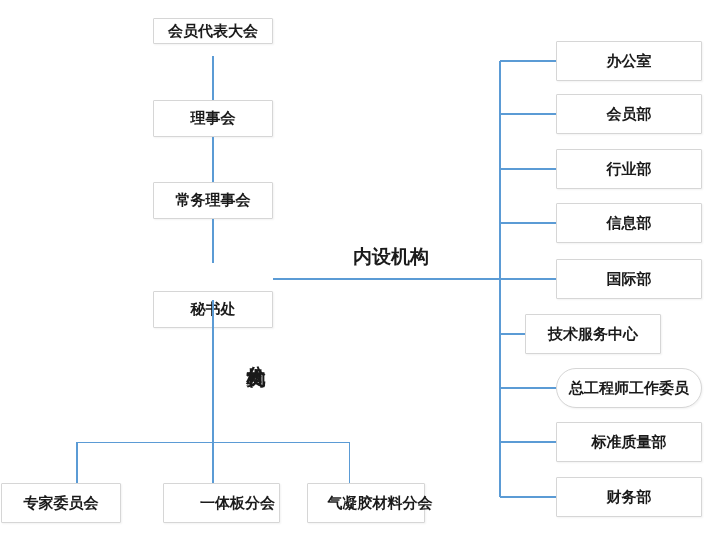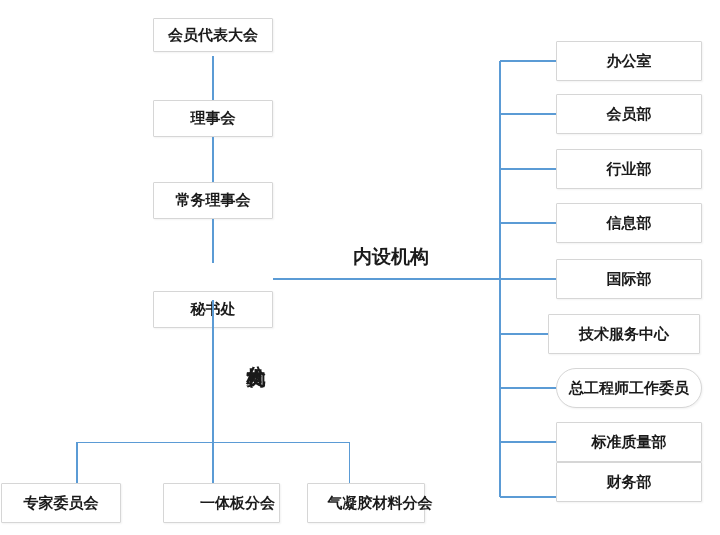--- a/index.html
+++ b/index.html
@@ -49,21 +49,21 @@
     text-orientation: upright;
     letter-spacing: 1px;
     white-space: normal;
   }
 </style>
 </head>
 <body>
 
 <div class="canvas">
 
-  <div class="box" style="left:153px; top:18px; width:120px; height:34px;">会员代表大会</div>
+  <div class="box" style="left:153px; top:18px; width:120px; height:26px;">会员代表大会</div>
 
   <div class="box" style="left:153px; top:100px; width:120px; height:37px;">理事会</div>
 
   <div class="box" style="left:153px; top:182px; width:120px; height:37px;">常务理事会</div>
 
   <div class="box" style="left:153px; top:263px; width:120px; height:37px;margin-top:28px;">秘书处</div>
 
   <div class="line vline" style="left:212.3px; top:56px;  height:44px;"></div>
   <div class="line vline" style="left:212.3px; top:137px; height:45px;"></div>
   <div class="line vline" style="left:212.3px; top:219px; height:44px;"></div>
@@ -83,24 +83,24 @@
   <div class="line hline" style="left:500px; top:333.3px; width:56px;"></div>
   <div class="line hline" style="left:500px; top:387.3px; width:56px;"></div>
   <div class="line hline" style="left:500px; top:441.3px; width:56px;"></div>
   <div class="line hline" style="left:500px; top:496.3px; width:56px;"></div>
 
   <div class="box" style="left:556px; top:41px;  width:146px; height:40px;">办公室</div>
   <div class="box" style="left:556px; top:94px;  width:146px; height:40px;">会员部</div>
   <div class="box" style="left:556px; top:149px; width:146px; height:40px;">行业部</div>
   <div class="box" style="left:556px; top:203px; width:146px; height:40px;">信息部</div>
   <div class="box" style="left:556px; top:259px; width:146px; height:40px;">国际部</div>
-  <div class="box" style="left:548px; top:314px; width:152px; height:40px;">技术服务中心</div>
+  <div class="box" style="left:525px; top:314px; width:136px; height:40px;">技术服务中心</div>
   <div class="box" style="left:556px; top:368px; width:146px; height:40px;border-radius:20px;">总工程师工作委员</div>
   <div class="box" style="left:556px; top:422px; width:146px; height:40px;">标准质量部</div>
-  <div class="box" style="left:556px; top:462px; width:146px; height:40px;">财务部</div>
+  <div class="box" style="left:556px; top:477px; width:146px; height:40px;">财务部</div>
 
   <div class="float-label vertical-label" style="left:243px; top:351px;">分支机构</div>
 
   <div class="line hline" style="left:76.3px; top:442px; width:274px;"></div>
   <div class="line vline" style="left:76.3px;  top:442px; height:41.5px;"></div>
   <div class="line vline" style="left:348.6px; top:442px; height:42px;"></div>
 
   <div class="box" style="left:1px;  top:483px; width:120px; height:40px;">专家委员会</div>
   <div class="box" style="left:163px; top:483px; width:117px; height:40px;padding-left:32px;">一体板分会</div>
   <div class="box" style="left:307px; top:483px; width:118px; height:40px;padding-left:28px;">气凝胶材料分会</div>

